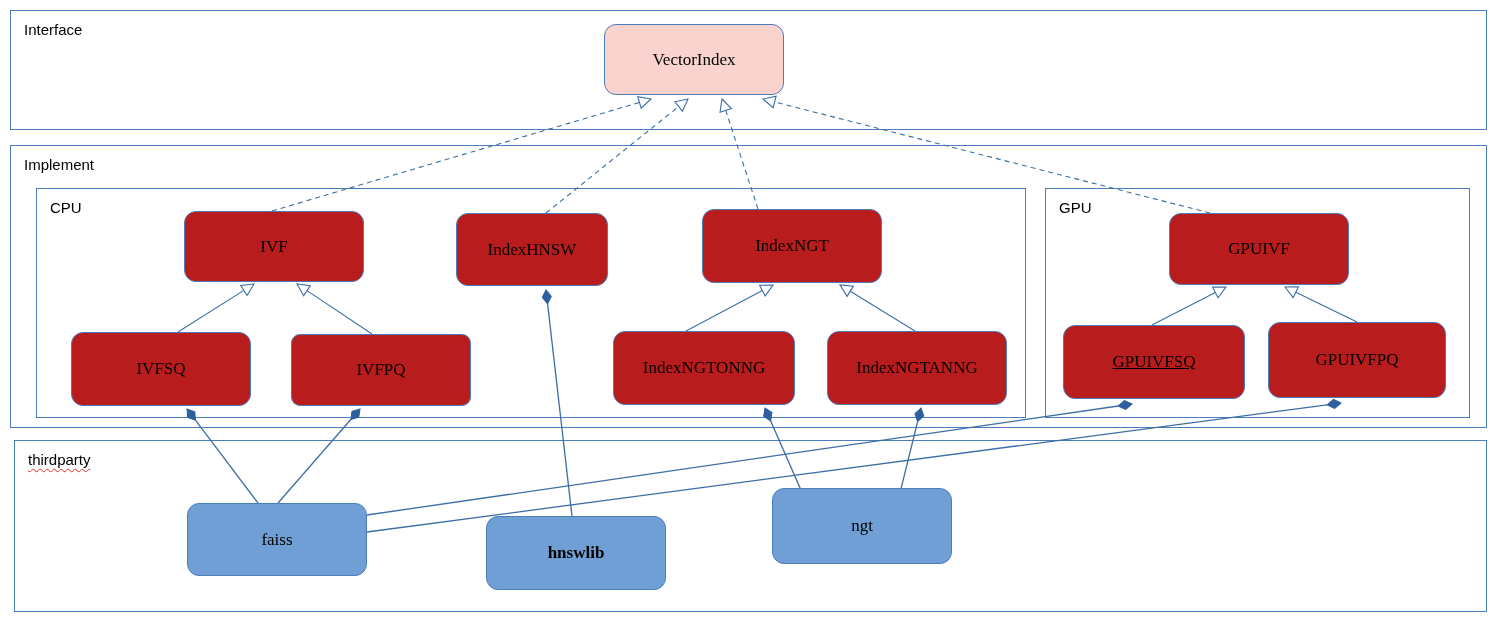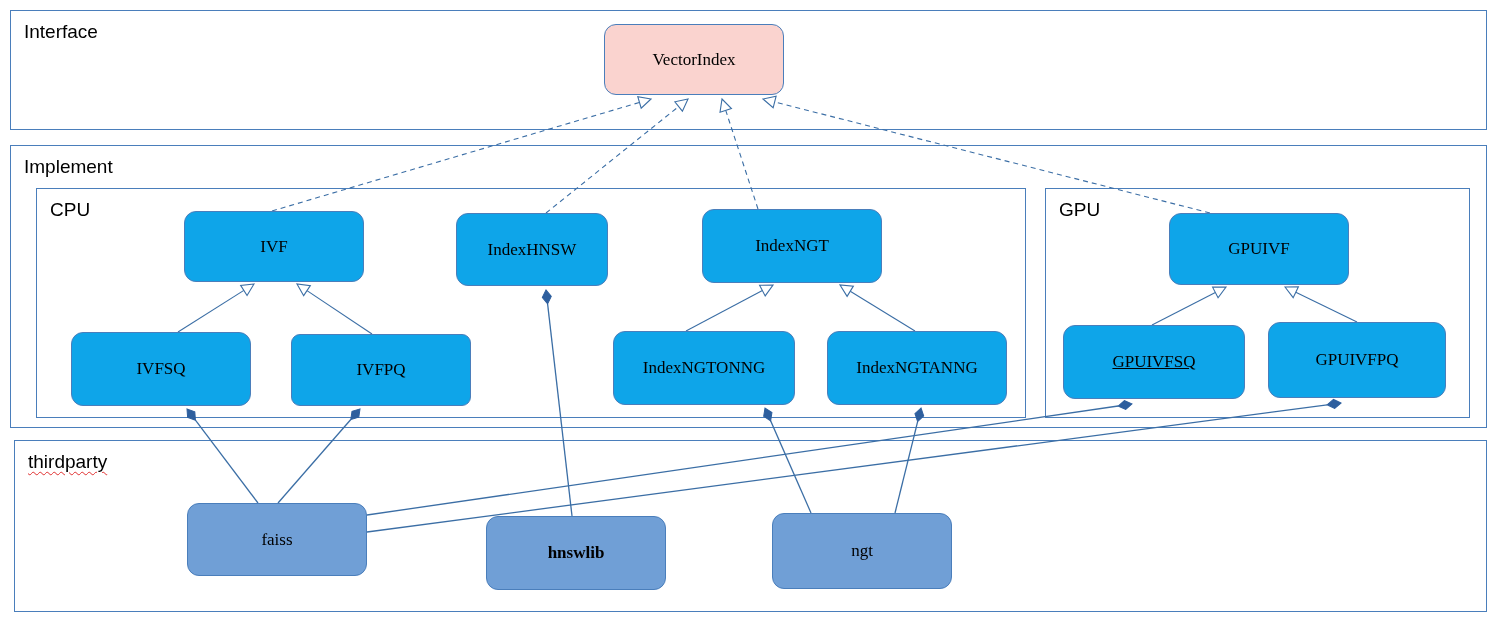--- a/index.html
+++ b/index.html
@@ -17,21 +17,21 @@
   }
   .group-box {
     position: absolute;
     box-sizing: border-box;
     border: 1px solid #4a7ebb;
     background: transparent;
   }
   .group-label {
     position: absolute;
     font-family: "Liberation Sans", sans-serif;
-    font-size: 19px;
+    font-size: 15px;
     color: #000000;
     white-space: nowrap;
     line-height: 1;
   }
   .group-label.misspelled {
     text-decoration: underline;
     text-decoration-style: wavy;
     text-decoration-color: #e03030;
     text-decoration-thickness: 1px;
     text-underline-offset: 3px;
@@ -43,21 +43,21 @@
     border: 1px solid #4a7ebb;
     display: flex;
     align-items: center;
     justify-content: center;
     font-family: "Liberation Serif", serif;
     font-size: 17px;
     color: #000000;
     text-align: center;
     white-space: nowrap;
   }
-  .node.green { background: #0ea5e9; }
+  .node.green { background: #b91c1c; }
   .node.blue  { background: #709fd6; }
   .node.pink  { background: #fad3cf; }
   svg.edges {
     position: absolute;
     left: 0;
     top: 0;
     width: 1503px;
     height: 628px;
     pointer-events: none;
     overflow: visible;
@@ -185,18 +185,18 @@
       </div>
       <div class="node green" style="left: 1268px; top: 322px; width: 178px; height: 76px;">
         <span>GPUIVFPQ</span>
       </div>
       <div class="node blue" style="left: 187px; top: 503px; width: 180px; height: 73px;">
         <span>faiss</span>
       </div>
       <div class="node blue" style="left: 486px; top: 516px; width: 180px; height: 74px; font-weight: bold;">
         <span>hnswlib</span>
       </div>
-      <div class="node blue" style="left: 772px; top: 513px; width: 180px; height: 76px;">
+      <div class="node blue" style="left: 772px; top: 488px; width: 180px; height: 76px;">
         <span>ngt</span>
       </div>
     </div>
 
 </div>
 
 </body></html>

